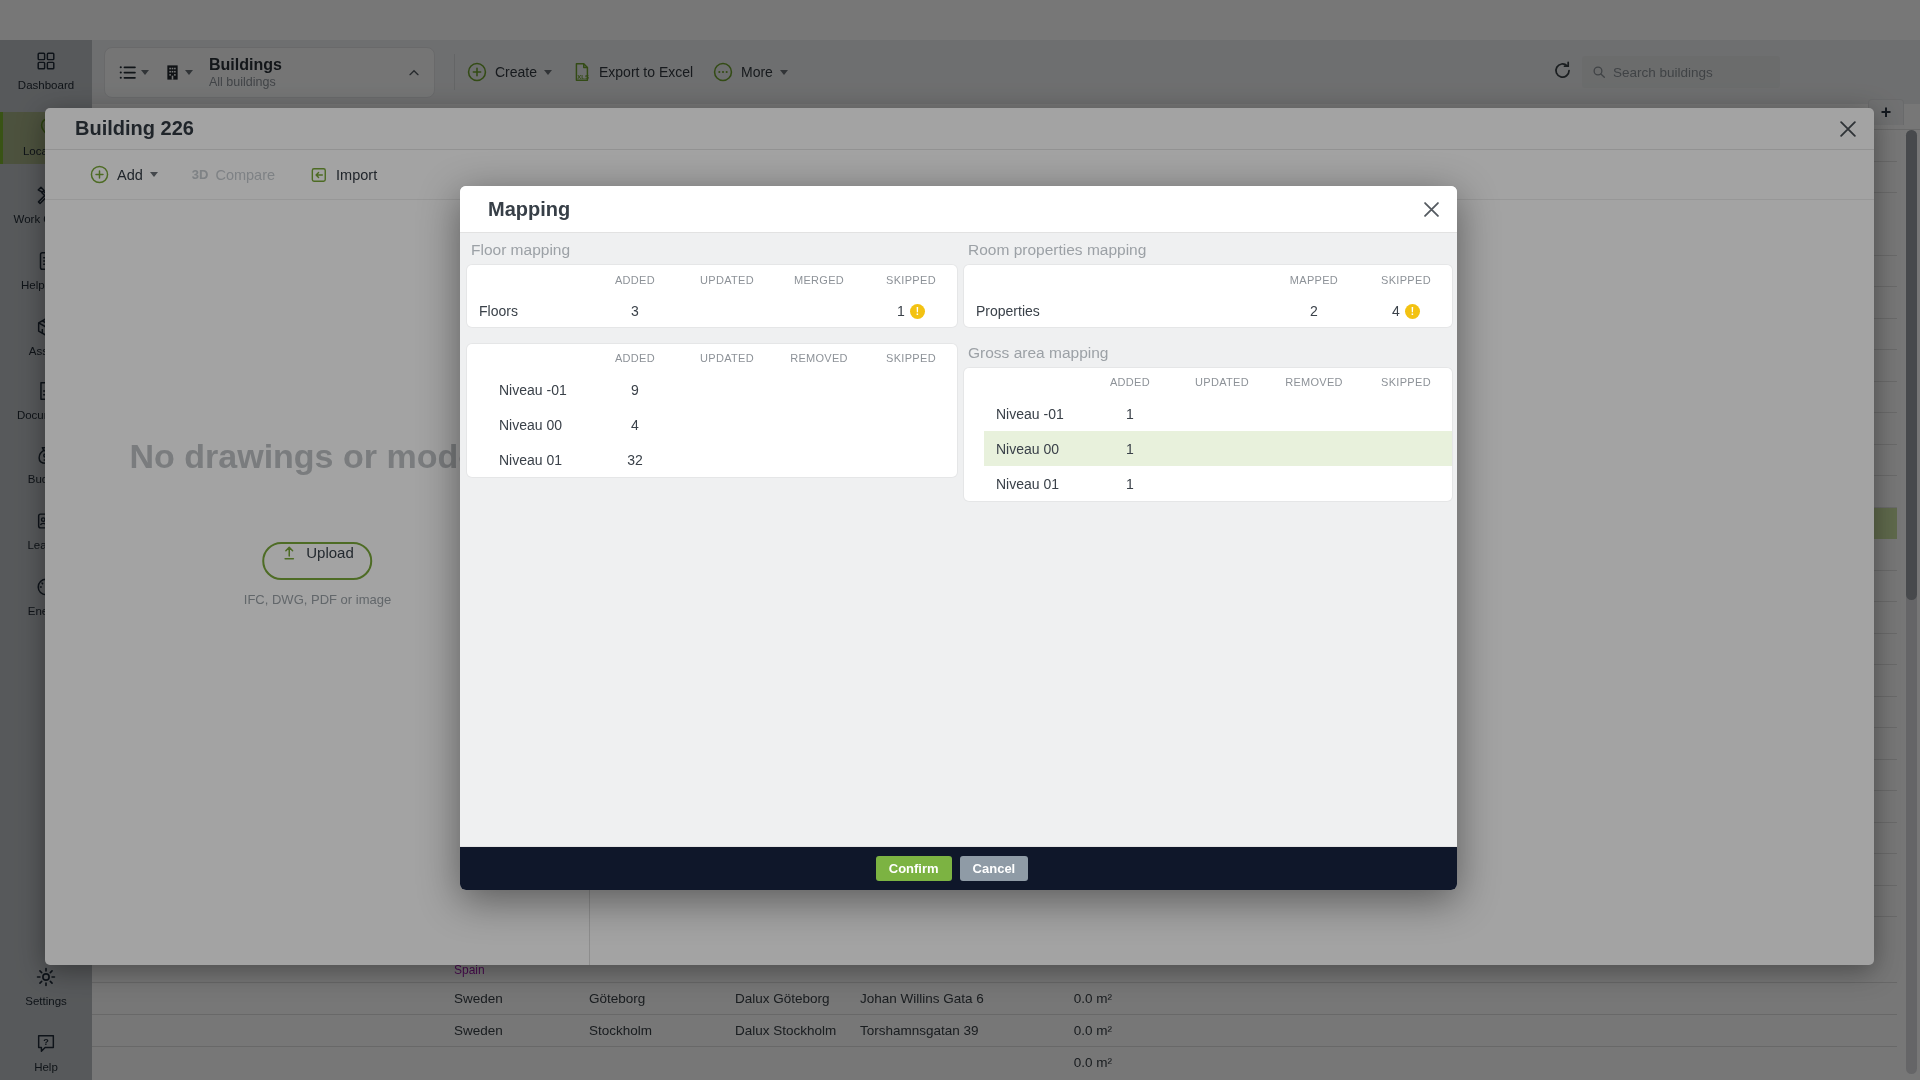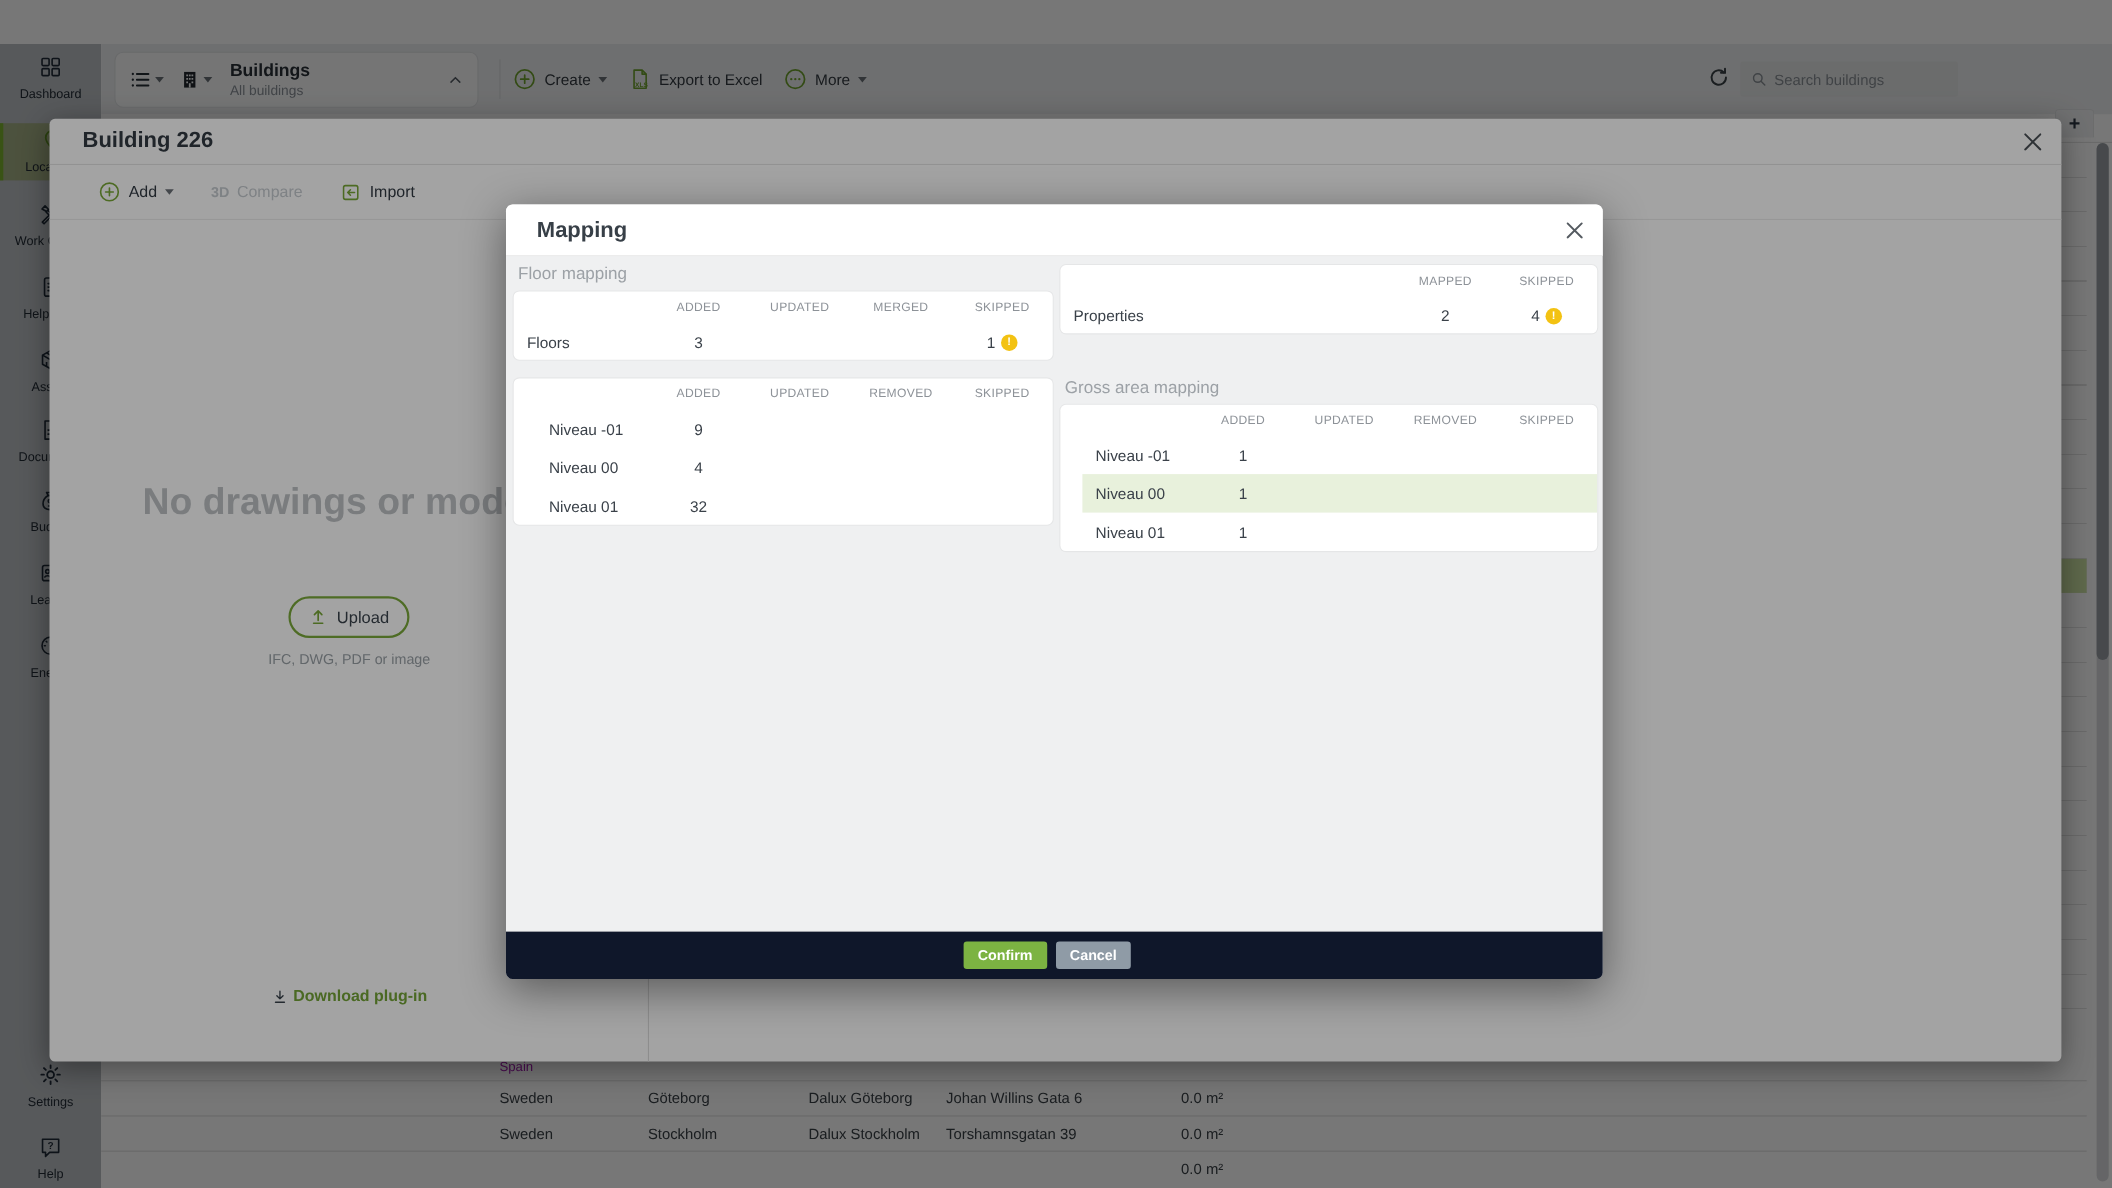--- a/index.html
+++ b/index.html
@@ -65,21 +65,21 @@
   .bdialog-title { font-size:20px; font-weight:bold; color:#323a43; }
   .dlg-close { margin-left:auto; background:none; border:none; cursor:pointer; color:#4a5056; display:flex; }
   .bdialog-toolbar { height:50px; display:flex; align-items:center; gap:34px; padding-left:44px; border-bottom:1px solid #ededed; }
   .dtb-item { display:flex; align-items:center; gap:7px; background:none; border:none; cursor:pointer; font-size:14.5px; color:#323a43; }
   .dtb-item .green { color:#79a838; display:flex; }
   .dtb-item.disabled { color:#c6cbd0; cursor:default; }
   .dtb-item.disabled .badge3d { color:#c6cbd0; font-size:13px; font-weight:bold; }
   .bdialog-body { position:relative; height:765px; }
   .left-pane { position:absolute; left:0; top:0; width:545px; height:765px; border-right:1px solid #dddddd; }
   .empty-title { position:absolute; left:0; top:237px; width:545px; text-align:center; font-size:34px; font-weight:bold; color:#bfc3c6; white-space:nowrap; }
-  .upload-btn { position:absolute; left:50%; transform:translateX(-50%); top:342px; height:38px; display:flex; align-items:center; gap:8px; padding:0 16px; background:#fff; border:2px solid #7aa93a; border-radius:20px; font-size:15px; color:#39424b; cursor:pointer; }
+  .upload-btn { position:absolute; left:50%; transform:translateX(-50%); top:342px; height:38px; display:flex; gap:8px; padding:0 16px; background:#fff; border:2px solid #7aa93a; border-radius:20px; font-size:15px; color:#39424b; cursor:pointer; }
   .upload-btn .green { color:#79a838; display:flex; }
   .upload-hint { position:absolute; left:0; top:392px; width:545px; text-align:center; font-size:13px; color:#9aa1a7; }
   .download-link { position:absolute; left:0; top:698px; width:545px; display:flex; justify-content:center; align-items:center; gap:5px; background:none; border:none; cursor:pointer; }
   .download-link .dl-ic { color:#39424b; display:flex; }
   .download-link .dl-txt { font-size:14.5px; font-weight:bold; color:#74a437; }
 
   
   .modal { position:absolute; left:460px; top:186px; width:997px; height:704px; background:#eff0f1; border-radius:6px; box-shadow:0 10px 40px rgba(0,0,0,.45); z-index:40; }
   .modal-header { height:47px; background:#fff; border-radius:6px 6px 0 0; border-bottom:1px solid #e2e2e2; display:flex; align-items:center; padding:0 18px 0 28px; }
   .modal-title { font-size:20px; font-weight:bold; color:#373f47; }
@@ -369,29 +369,20 @@
         <button class="upload-btn">
           <span class="green">
             <svg width="18" height="18" viewBox="0 0 24 24" fill="none" stroke="currentColor" stroke-width="2" stroke-linecap="round" stroke-linejoin="round">
               <path d="M12 16V4.5M7.5 9L12 4.5 16.5 9"></path>
                 <path d="M6.5 19.5h11"></path>
             </svg>
           </span>
           <span>Upload</span>
         </button>
         <div class="upload-hint">IFC, DWG, PDF or image</div>
-        <button class="download-link">
-          <span class="dl-ic">
-            <svg width="15" height="15" viewBox="0 0 24 24" fill="none" stroke="currentColor" stroke-width="2" stroke-linecap="round" stroke-linejoin="round">
-              <path d="M12 3.5v11M7.5 10L12 14.5 16.5 10"></path>
-                <path d="M5.5 19.5h13"></path>
-            </svg>
-          </span>
-          <span class="dl-txt">Download plug-in</span>
-        </button>
       </div>
     </div>
   </section>
 
   <div class="overlay2"></div>
 
   <section class="modal">
     <div class="modal-header">
       <span class="modal-title">Mapping</span>
       <button class="modal-close">
@@ -420,20 +411,21 @@
             <span class="warn-wrap">
               <span>1</span>
               <span class="warn-icon">!</span>
             </span>
           </div>
         </div>
       </div>
     </div>
 
     <div class="sec sec-roomprops">
+      <div class="sec-title">Room properties mapping</div>
       <div class="card two">
         <div class="trow head">
           <div class="th"></div>
           <div class="th">MAPPED</div>
           <div class="th">SKIPPED</div>
         </div>
         <div class="trow data">
           <div class="td-label">Properties</div>
           <div class="td">2</div>
           <div class="td">

